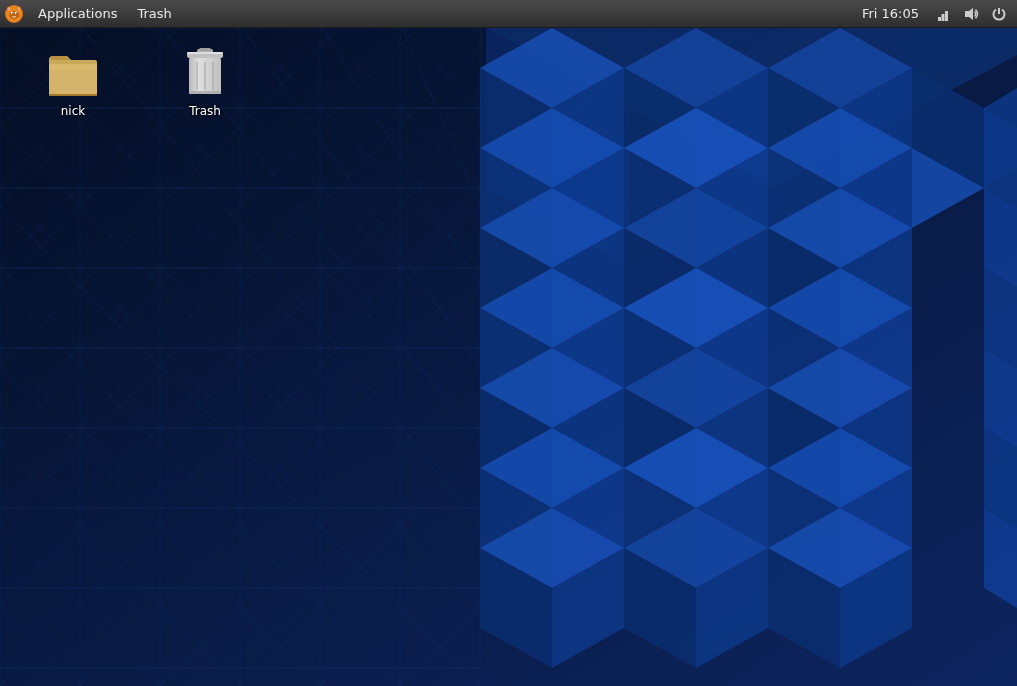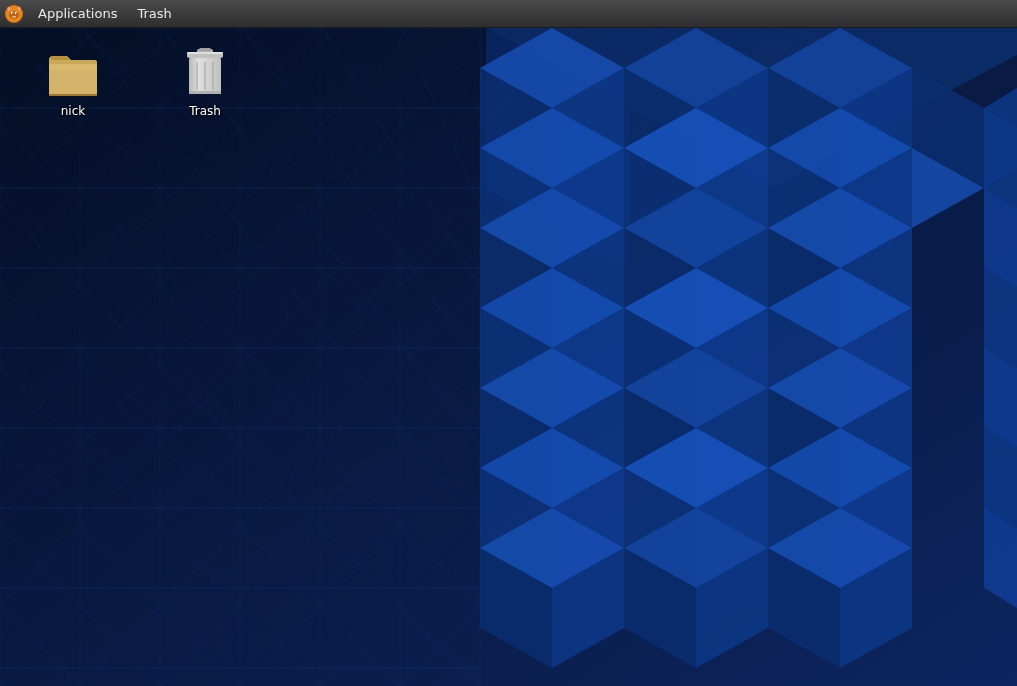--- a/index.html
+++ b/index.html
@@ -158,20 +158,46 @@
         <path d="M8 12.5 Q10 14 12 12.5" stroke="white" stroke-width="0.8" fill="none"></path>
 
         <ellipse cx="5" cy="5" rx="2" ry="2.5" fill="#e8881a"></ellipse>
         <ellipse cx="15" cy="5" rx="2" ry="2.5" fill="#e8881a"></ellipse>
         <ellipse cx="5" cy="5" rx="1.2" ry="1.7" fill="#f0a0a0"></ellipse>
         <ellipse cx="15" cy="5" rx="1.2" ry="1.7" fill="#f0a0a0"></ellipse>
       </svg>
     </div>
     <div class="taskbar-menu-item">Applications</div>
     <div class="taskbar-menu-item">Trash</div>
+  </div>
+  <div id="taskbar-right">
+    <div id="clock">Fri 16:05</div>
+
+    <div class="tray-icon">
+      <svg width="16" height="16" viewBox="0 0 16 16">
+        <rect x="3" y="11" width="3" height="4" fill="#ccc"></rect>
+        <rect x="6.5" y="8" width="3" height="7" fill="#ccc"></rect>
+        <rect x="10" y="5" width="3" height="10" fill="#ccc"></rect>
+      </svg>
+    </div>
+
+    <div class="tray-icon">
+      <svg width="16" height="16" viewBox="0 0 16 16">
+        <polygon points="2,5 6,5 10,2 10,14 6,11 2,11" fill="#ccc"></polygon>
+        <path d="M11.5 5.5 Q14 8 11.5 10.5" stroke="#ccc" stroke-width="1.5" fill="none"></path>
+        <path d="M12.5 3.5 Q16.5 8 12.5 12.5" stroke="#ccc" stroke-width="1.5" fill="none"></path>
+      </svg>
+    </div>
+
+    <div class="tray-icon">
+      <svg width="16" height="16" viewBox="0 0 16 16">
+        <path d="M8 2 L8 8" stroke="#ccc" stroke-width="2" fill="none"></path>
+        <path d="M5 3.5 A5.5 5.5 0 1 0 11 3.5" stroke="#ccc" stroke-width="2" fill="none"></path>
+      </svg>
+    </div>
   </div>
 </div>
 
 <div id="desktop">
 
   <div id="desktop-bg">
     <svg width="1017" height="658" viewBox="0 0 1017 658" xmlns="http://www.w3.org/2000/svg">
       <defs>
         <linearGradient id="bgGrad" x1="0" y1="0" x2="1" y2="1">
           <stop offset="0%" stop-color="#040e24"></stop>

